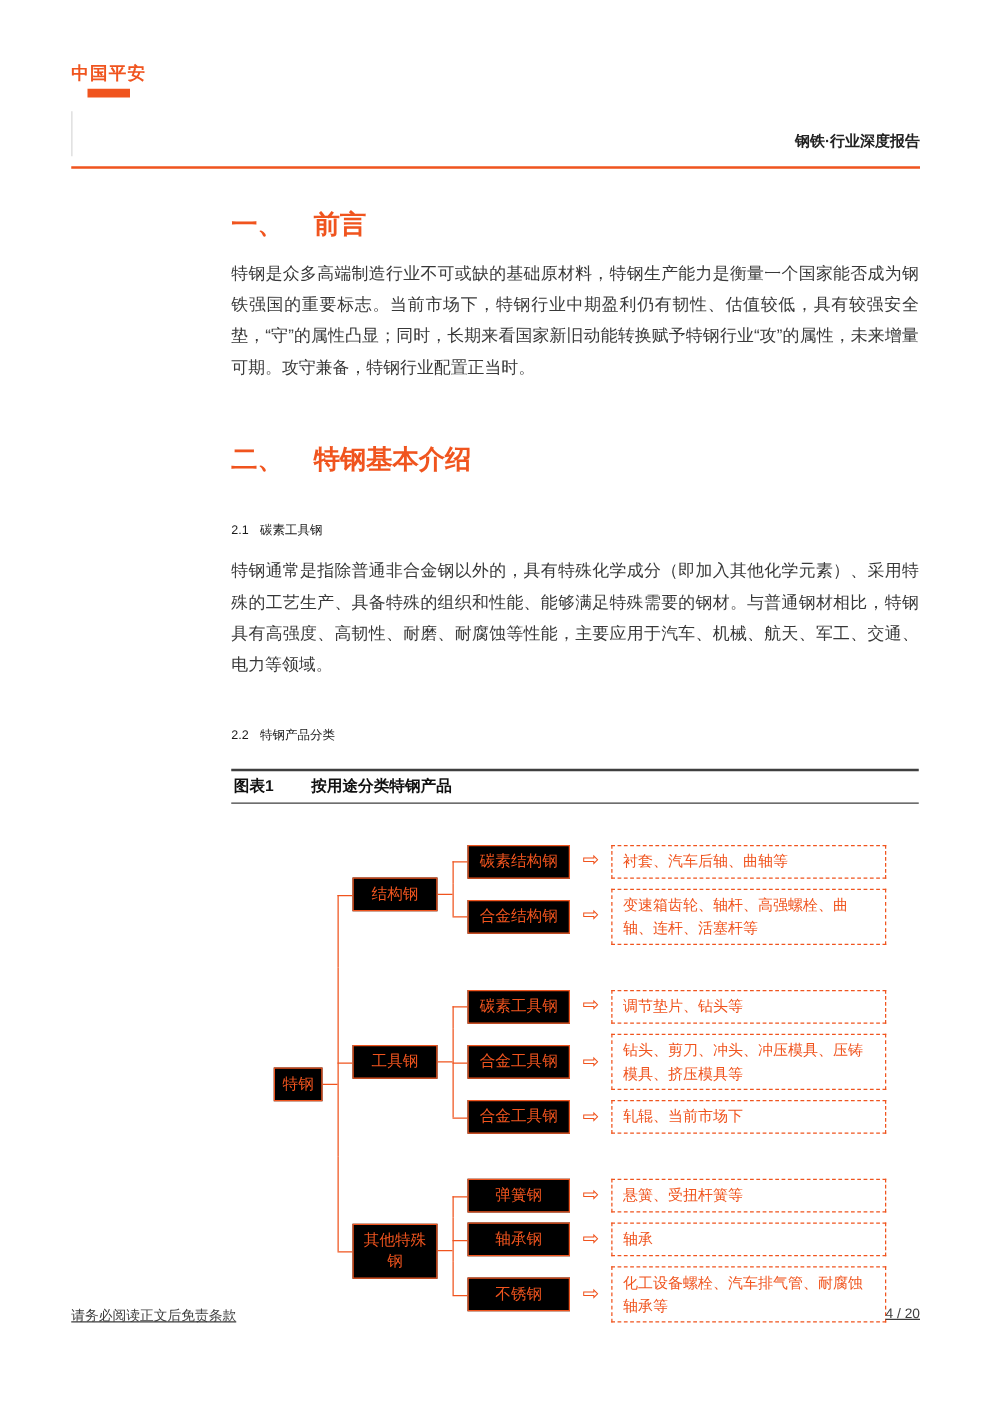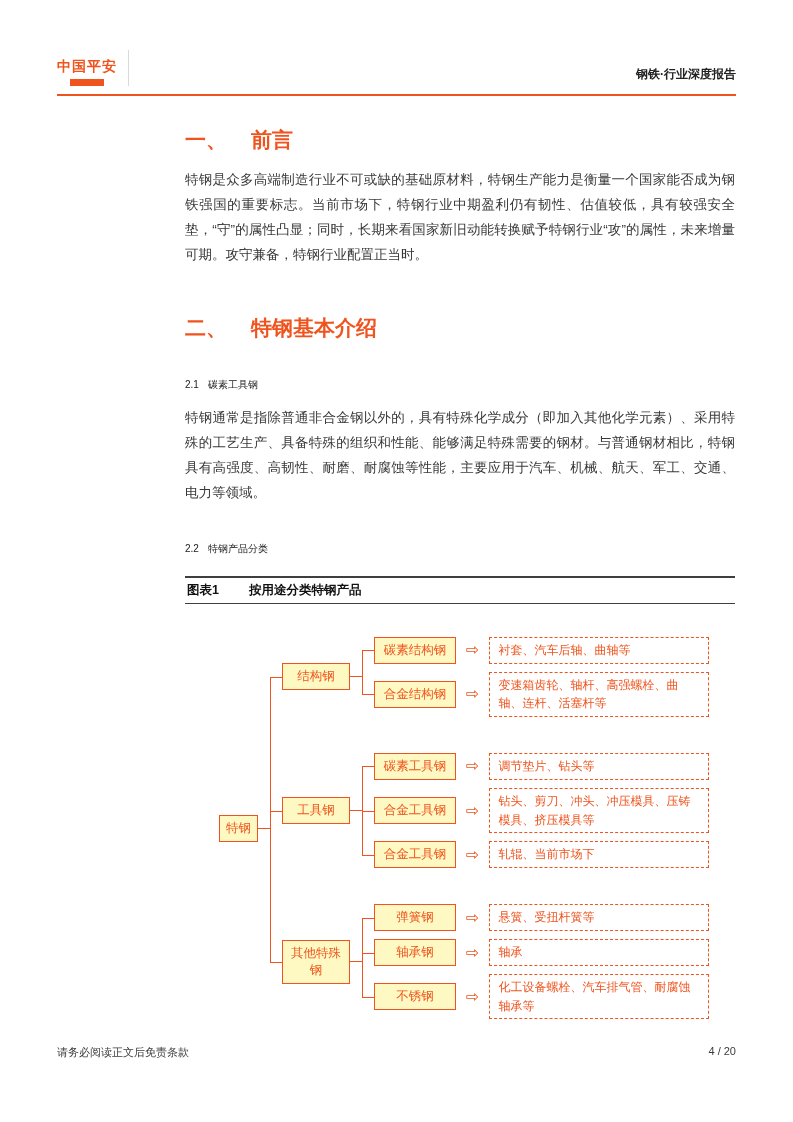--- a/index.html
+++ b/index.html
@@ -5,21 +5,21 @@
   :root { --accent:#F0541E; --ink:#333333; }
   * { box-sizing:border-box; }
   html, body { margin:0; padding:0; }
   body {
     width:793px; height:1122px; position:relative; background:#ffffff;
     font-family:"Liberation Sans","DejaVu Sans",sans-serif; color:var(--ink);
     overflow:hidden;
   }
   
   .header { display:flex; align-items:flex-end; justify-content:space-between; padding:50px 57px 8px 57px; }
-  .logo-group { display:flex; align-items:flex-end; gap:11px; }
+  .logo-group { display:flex; align-items:flex-start; gap:11px;flex-direction:column; }
   .pa-logo { display:flex; flex-direction:column; align-items:center; gap:3px; }
   .pa-logo-cn { color:var(--accent); font-weight:bold; font-size:14px; letter-spacing:1px; }
   .pa-logo-badge { width:34px; height:7px; background:var(--accent); }
   .logo-divider { width:1px; height:36px; background:#d9d9d9; }
   .brand { display:flex; flex-direction:column; gap:2px; }
   .brand-cn { color:var(--accent); font-weight:bold; font-size:21px; letter-spacing:3px; }
   .brand-en { color:var(--accent); font-size:7.5px; letter-spacing:1.7px; }
   .report-tag { font-size:12px; font-weight:bold; color:#222; padding-bottom:3px; }
   .header-rule { height:2px; background:var(--accent); margin:0 57px; }
   
@@ -30,41 +30,41 @@
   .h1-second { margin-top:46px; }
   p.body { margin:14px 0 0 0; font-size:13.5px; line-height:1.85; text-align:justify; color:#383838; }
   .h2 { display:flex; align-items:baseline; font-size:10px; font-weight:normal; color:#1a1a1a; margin-top:36px; }
   .h2 .h2-num { margin-right:9px; }
   
   .figure { margin-top:20px; }
   .fig-head { border-top:2px solid #3f3f3f; border-bottom:1px solid #3f3f3f; padding:4px 2px; font-size:12.5px; font-weight:bold; color:#111; display:flex; }
   .fig-label { margin-right:30px; }
   .diagram { padding:15px 0 13px 34px; }
   .tree { display:flex; align-items:center; font-size:12.5px; }
-  .node { border:1px solid var(--accent); color:var(--accent); background:#fef9c3; text-align:center; padding:4px 6px; }
+  .node { border:1px solid var(--accent); color:var(--accent); background:#000000; text-align:center; padding:4px 6px; }
   .root-node { flex:none; }
   .hstub { flex:none; width:12px; height:1px; background:var(--accent); }
   .groups { flex:1; display:flex; flex-direction:column; }
   .group { display:flex; align-items:center; position:relative; padding:14px 0 14px 12px; }
   .group::before { content:""; position:absolute; left:0; top:50%; width:12px; height:1px; background:var(--accent); }
   .group::after  { content:""; position:absolute; left:0; top:0; bottom:0; width:1px; background:var(--accent); }
   .group:first-child::after { top:50%; }
   .group:last-child::after  { bottom:50%; }
   .glabel { flex:none; width:68px; padding:4px 2px; }
   .leaves { flex:1; display:flex; flex-direction:column; }
   .leaf { display:flex; align-items:center; position:relative; padding:4px 26px 4px 12px; }
   .leaf::before { content:""; position:absolute; left:0; top:50%; width:12px; height:1px; background:var(--accent); }
   .leaf::after  { content:""; position:absolute; left:0; top:0; bottom:0; width:1px; background:var(--accent); }
   .leaf:first-child::after { top:50%; }
   .leaf:last-child::after  { bottom:50%; }
   .leaf-node { flex:none; width:82px; padding:4px 2px; }
   .arrow { flex:none; color:var(--accent); font-size:16px; margin:0 10px; line-height:1; }
   .desc { flex:1; border:1px dashed var(--accent); color:var(--accent); font-size:12px; line-height:1.55; padding:3px 8px; }
   
-  .footer { position:absolute; left:57px; right:57px; bottom:62px; display:flex; justify-content:space-between; font-size:11px; color:#3c3c3c; }
+  .footer { position:absolute; left:57px; right:57px; bottom:62px; display:flex; justify-content:space-between; font-size:11px; color:#3c3c3c;text-decoration:underline; }
 </style>
 </head>
 <body>
 
 <div class="header">
   <div class="logo-group">
     <div class="pa-logo">
       <span class="pa-logo-cn">中国平安</span>
       <span class="pa-logo-badge"></span>
     </div>

